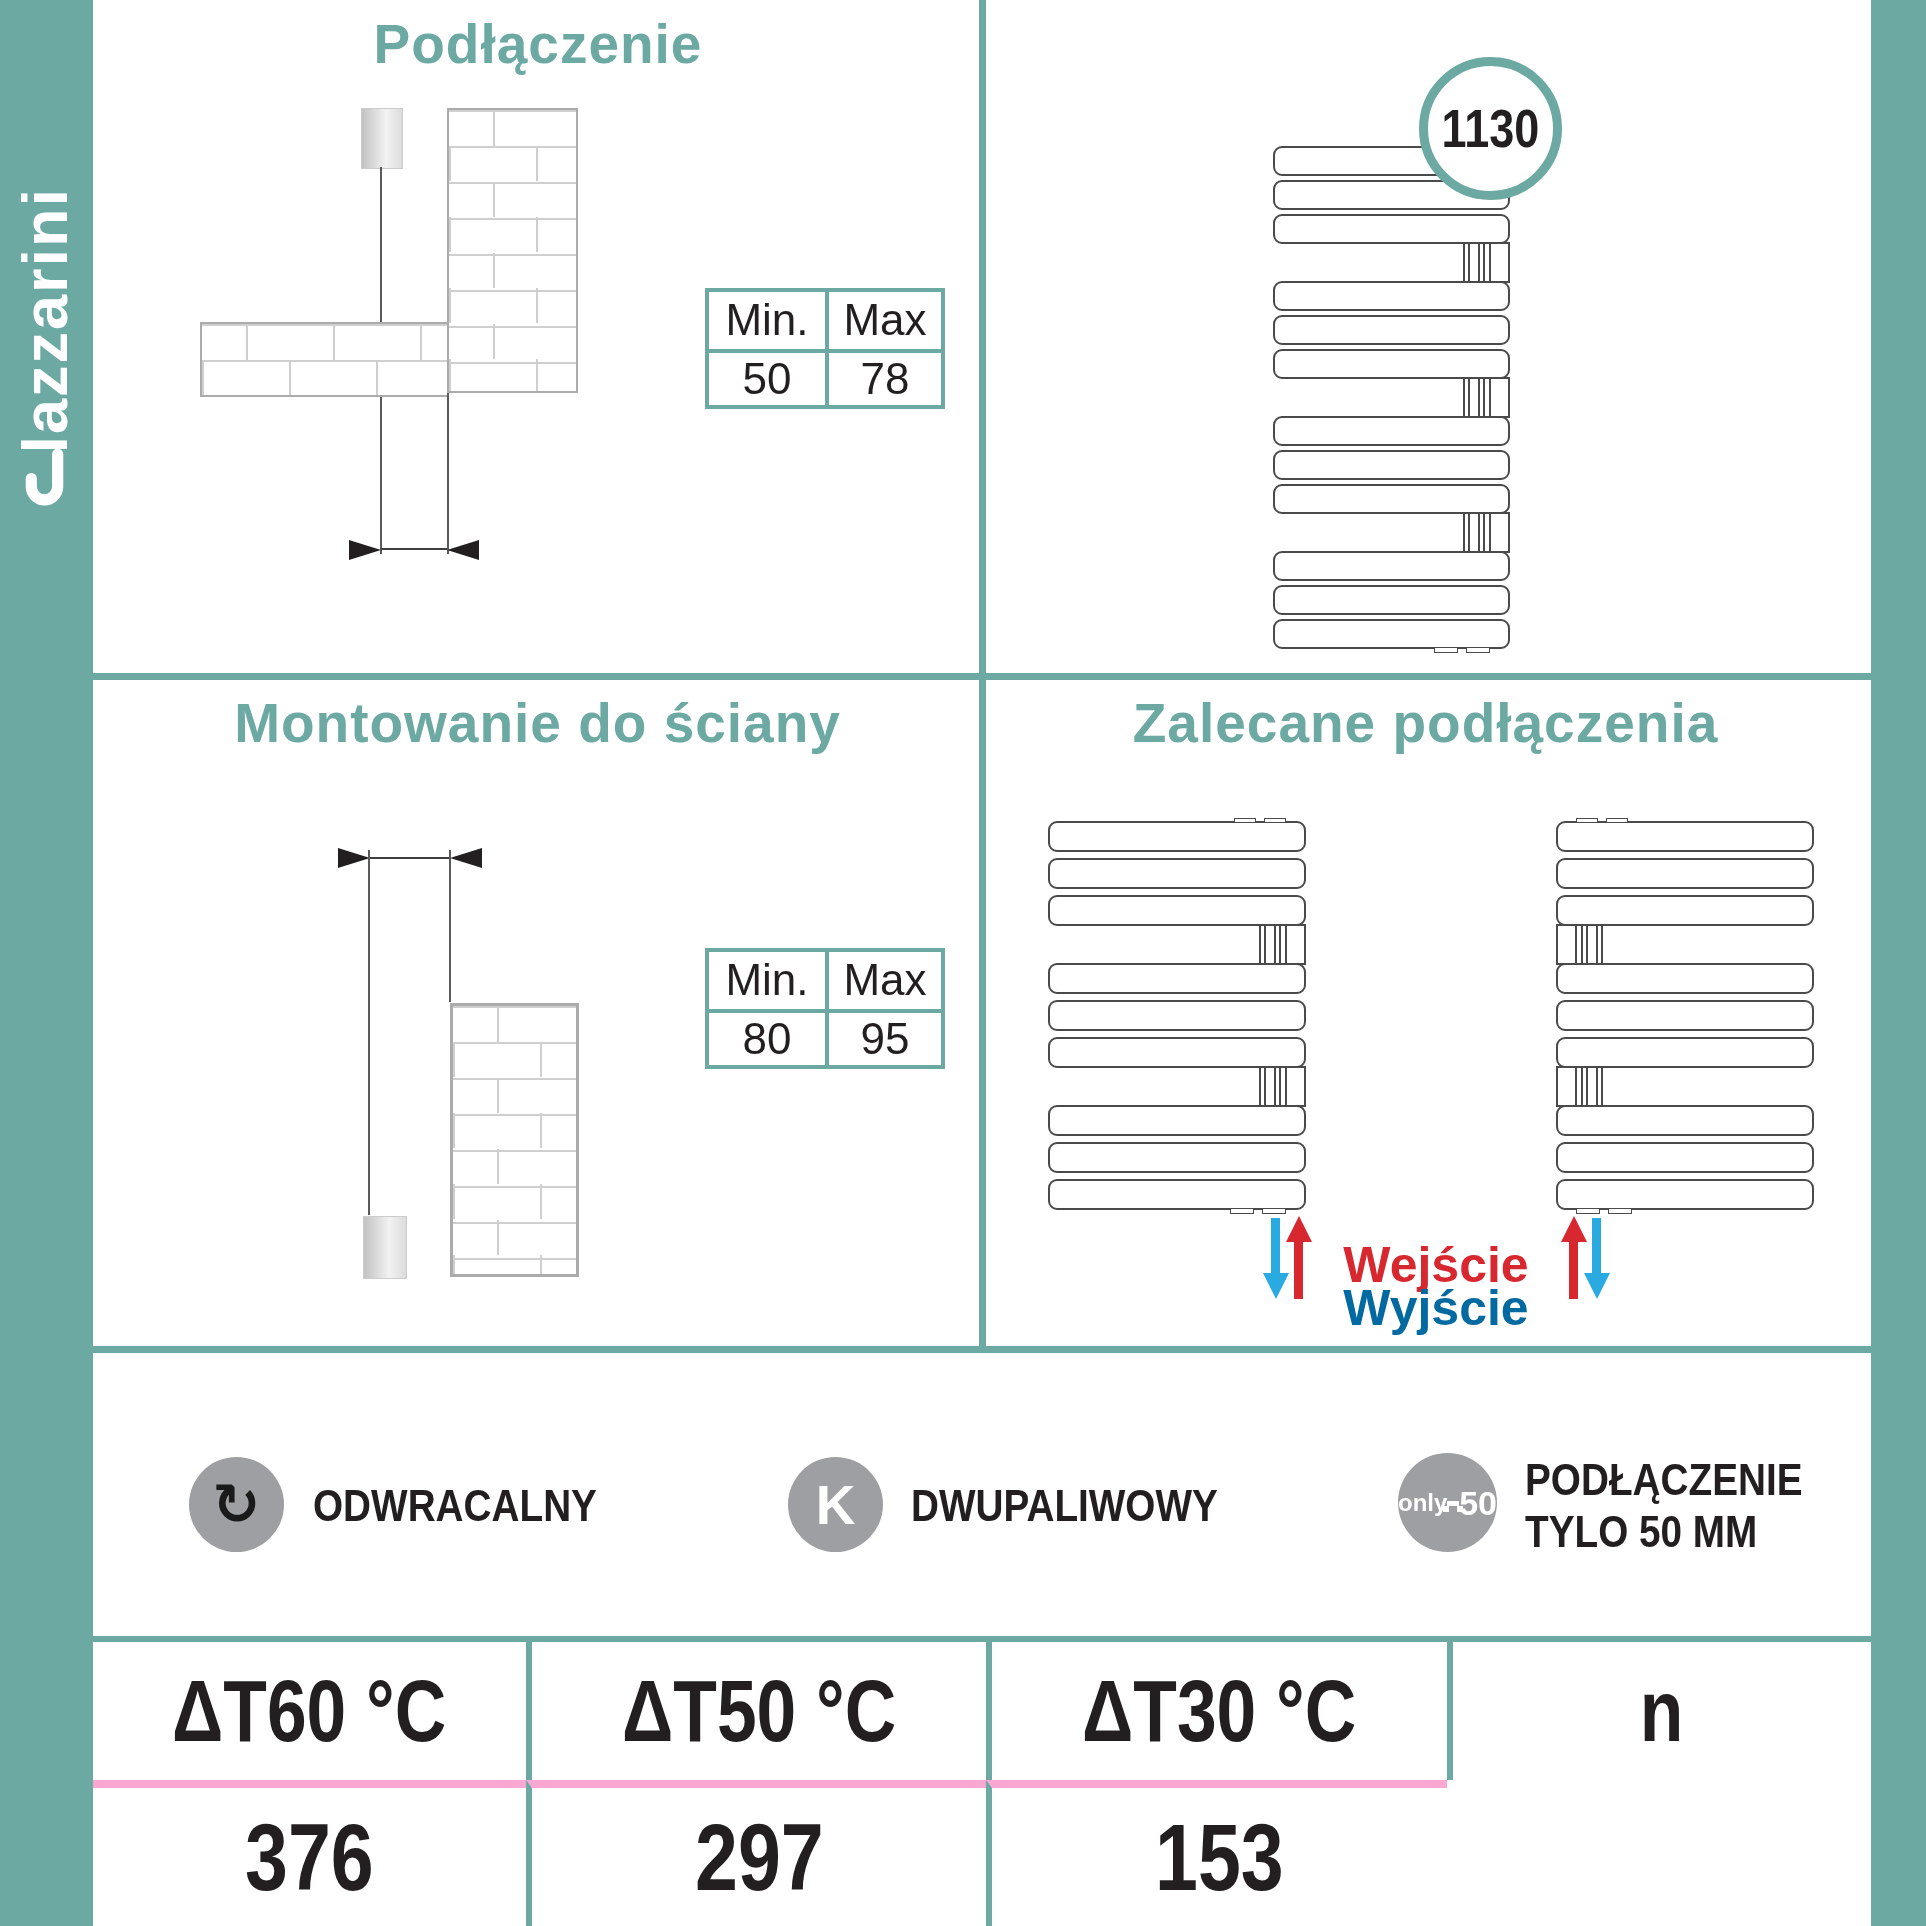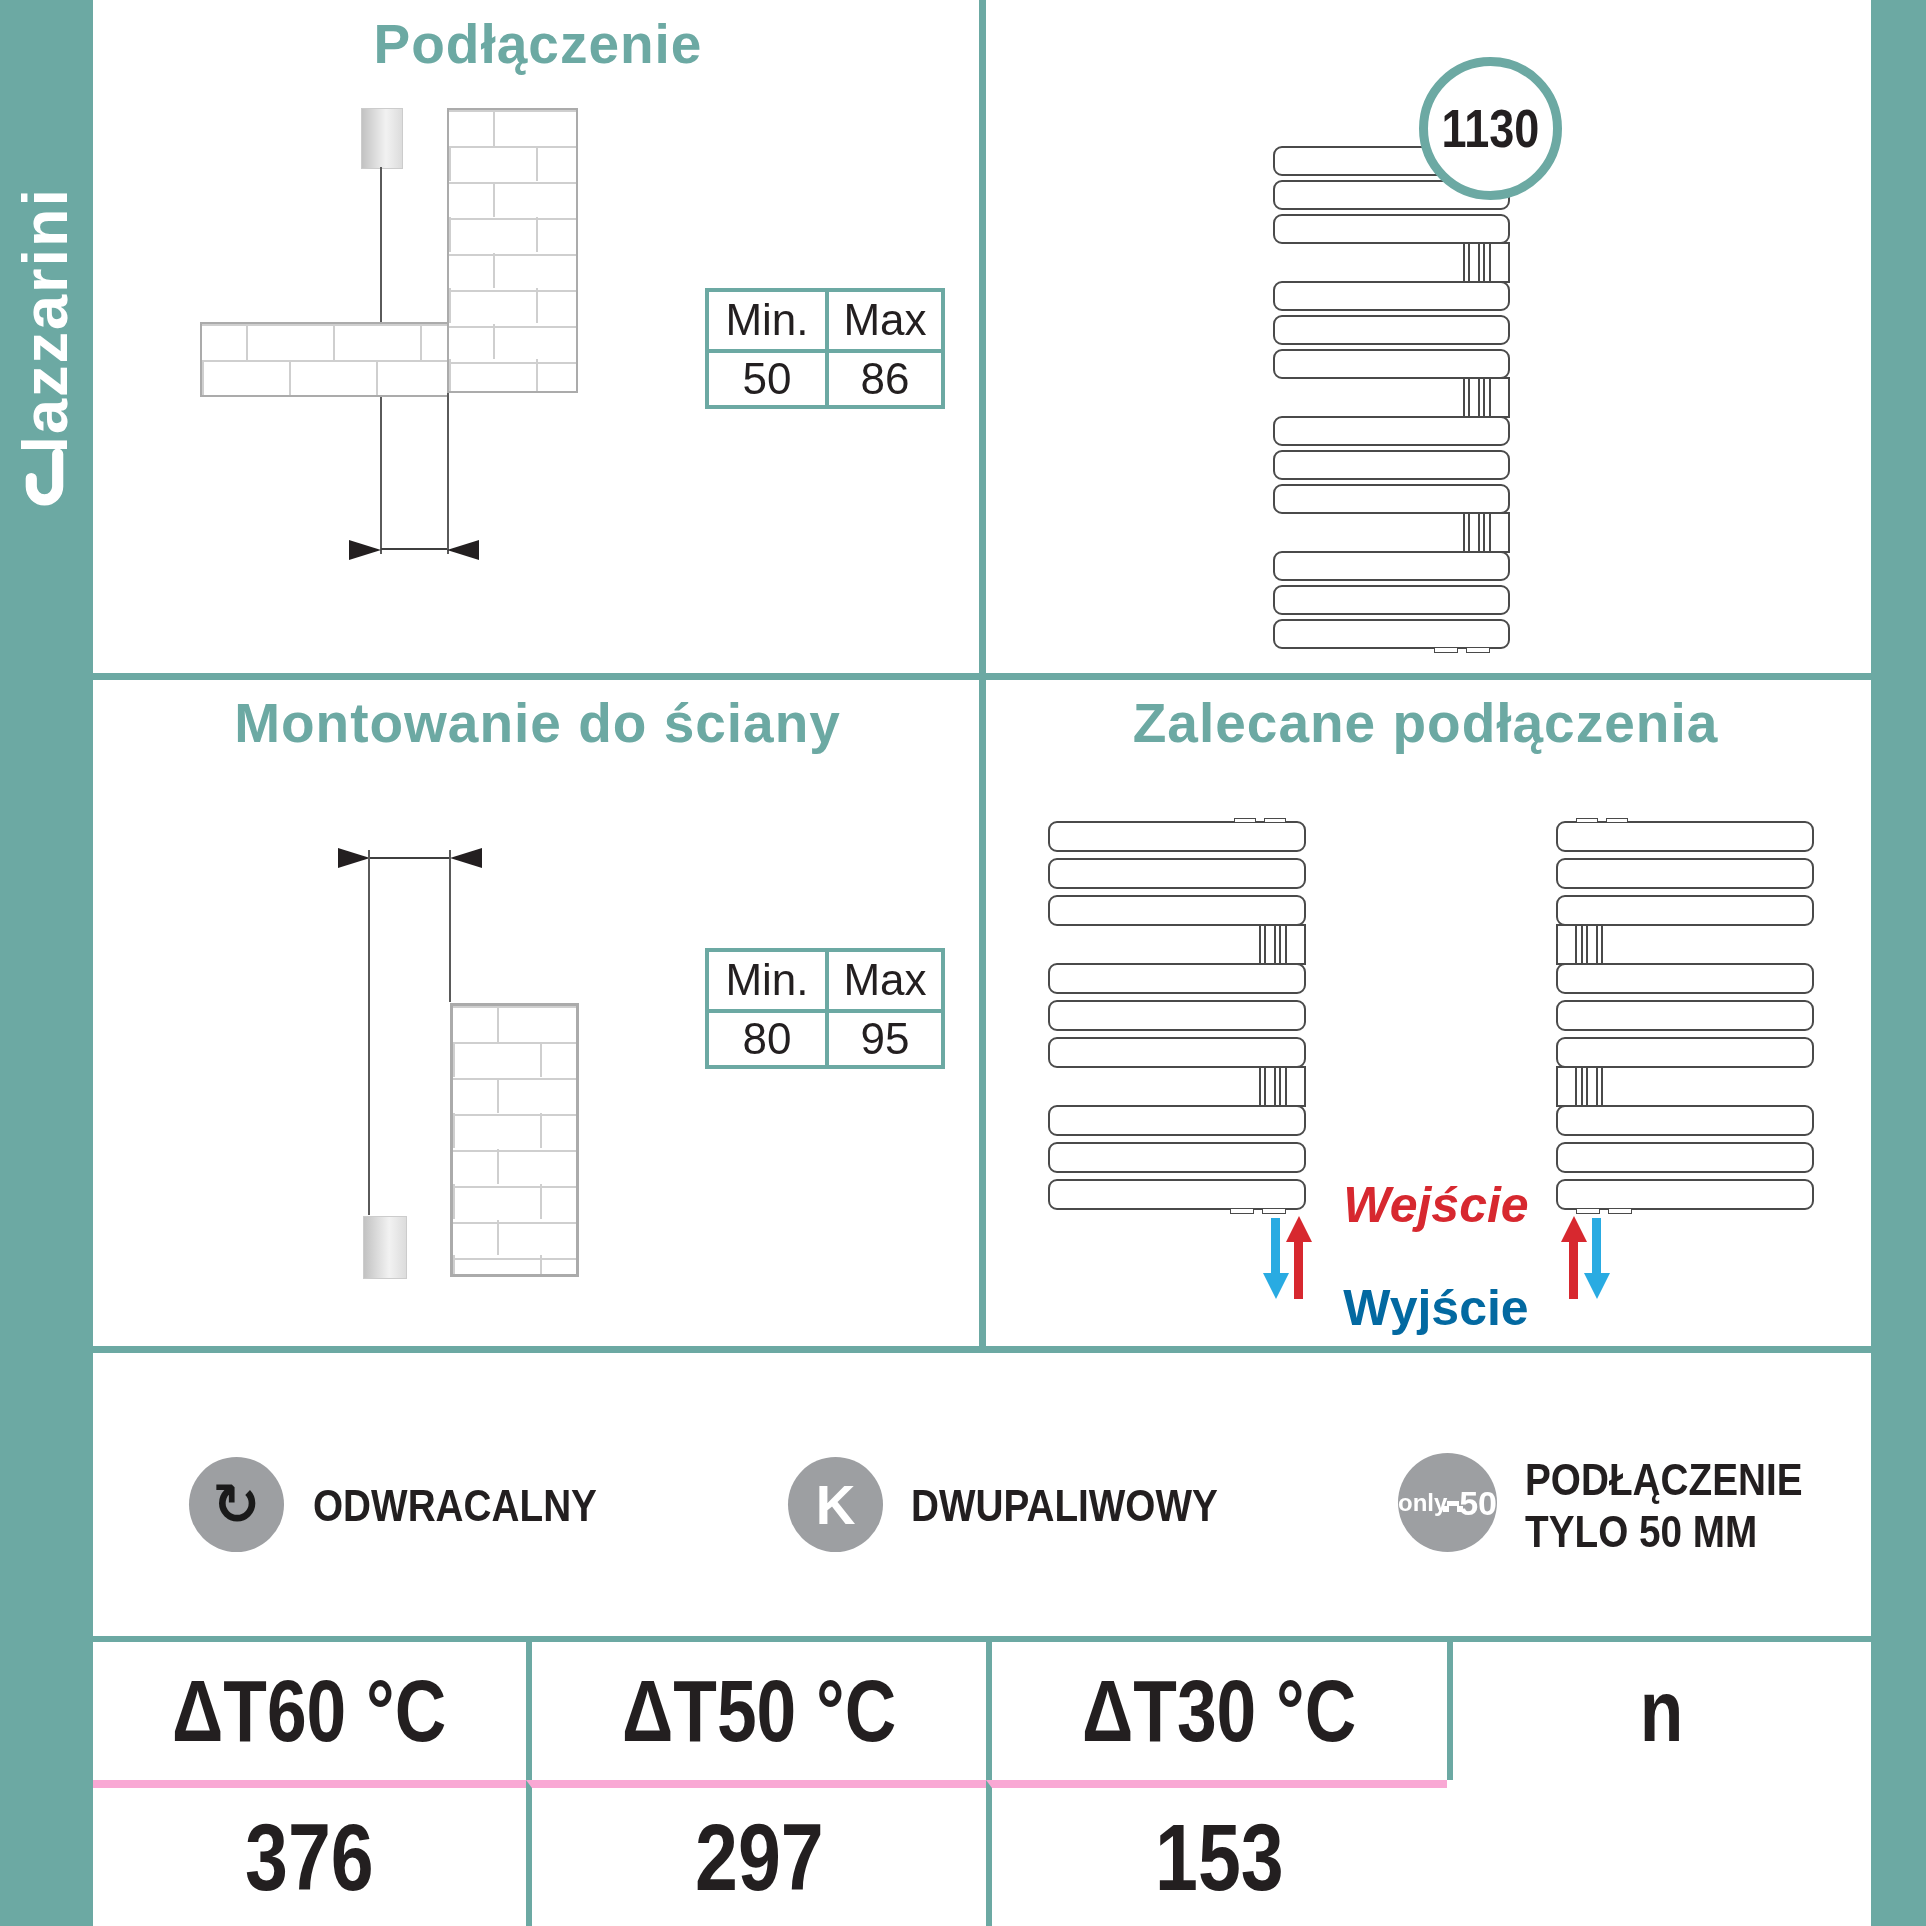--- a/index.html
+++ b/index.html
@@ -127,21 +127,21 @@
   <div class="abs bricks" style="left:200px;top:322px;width:249px;height:75px;"></div>
   <div class="abs pipeline" style="left:447px;top:393px;width:2px;height:161px;"></div>
   <div class="abs dimline" style="left:381px;top:548px;width:66px;height:2px;"></div>
   <div class="abs tri tri-right" style="left:349px;top:540px;"></div>
   <div class="abs tri tri-left" style="left:447px;top:540px;"></div>
 
   <div class="abs mm" style="left:705px;top:288px;">
     <div>Min.</div>
     <div class="bl">Max</div>
     <div class="bt">50</div>
-    <div class="bl bt">86</div>
+    <div class="bl bt">78</div>
   </div>
 
   <div class="abs rad-top" style="left:1273px;top:146px;width:237px;">
     <div class="slat" style="position:relative;">
       <span class="tab" style="right:16px;"></span>
       <span class="tab" style="right:46px;"></span>
     </div>
     <div class="slat"></div>
     <div class="slat"></div>
     <div class="gap">
@@ -254,21 +254,21 @@
   <div class="abs shaft blue" style="left:1271px;top:1218px;height:57px;"></div>
   <div class="abs head head-dn-blue" style="left:1263px;top:1273px;"></div>
   <div class="abs head head-up-red" style="left:1286px;top:1216px;"></div>
   <div class="abs shaft red" style="left:1294px;top:1240px;height:59px;"></div>
 
   <div class="abs head head-up-red" style="left:1561px;top:1216px;"></div>
   <div class="abs shaft red" style="left:1569px;top:1240px;height:59px;"></div>
   <div class="abs shaft blue" style="left:1592px;top:1218px;height:57px;"></div>
   <div class="abs head head-dn-blue" style="left:1584px;top:1273px;"></div>
 
-  <div class="abs flow-label lbl-red" style="left:1317px;top:1176px;font-style:italic;">Wejście</div>
+  <div class="abs flow-label lbl-red" style="left:1317px;top:1236px;">Wejście</div>
   <div class="abs flow-label lbl-blue" style="left:1317px;top:1279px;">Wyjście</div>
 
   <div class="abs ficon" style="left:189px;top:1457px;">
     <span class="rot-glyph">↻</span>
   </div>
   <div class="abs flabel" style="left:313px;top:1481px;">ODWRACALNY</div>
 
   <div class="abs ficon" style="left:788px;top:1457px;">
     <span class="k-glyph">K</span>
   </div>

